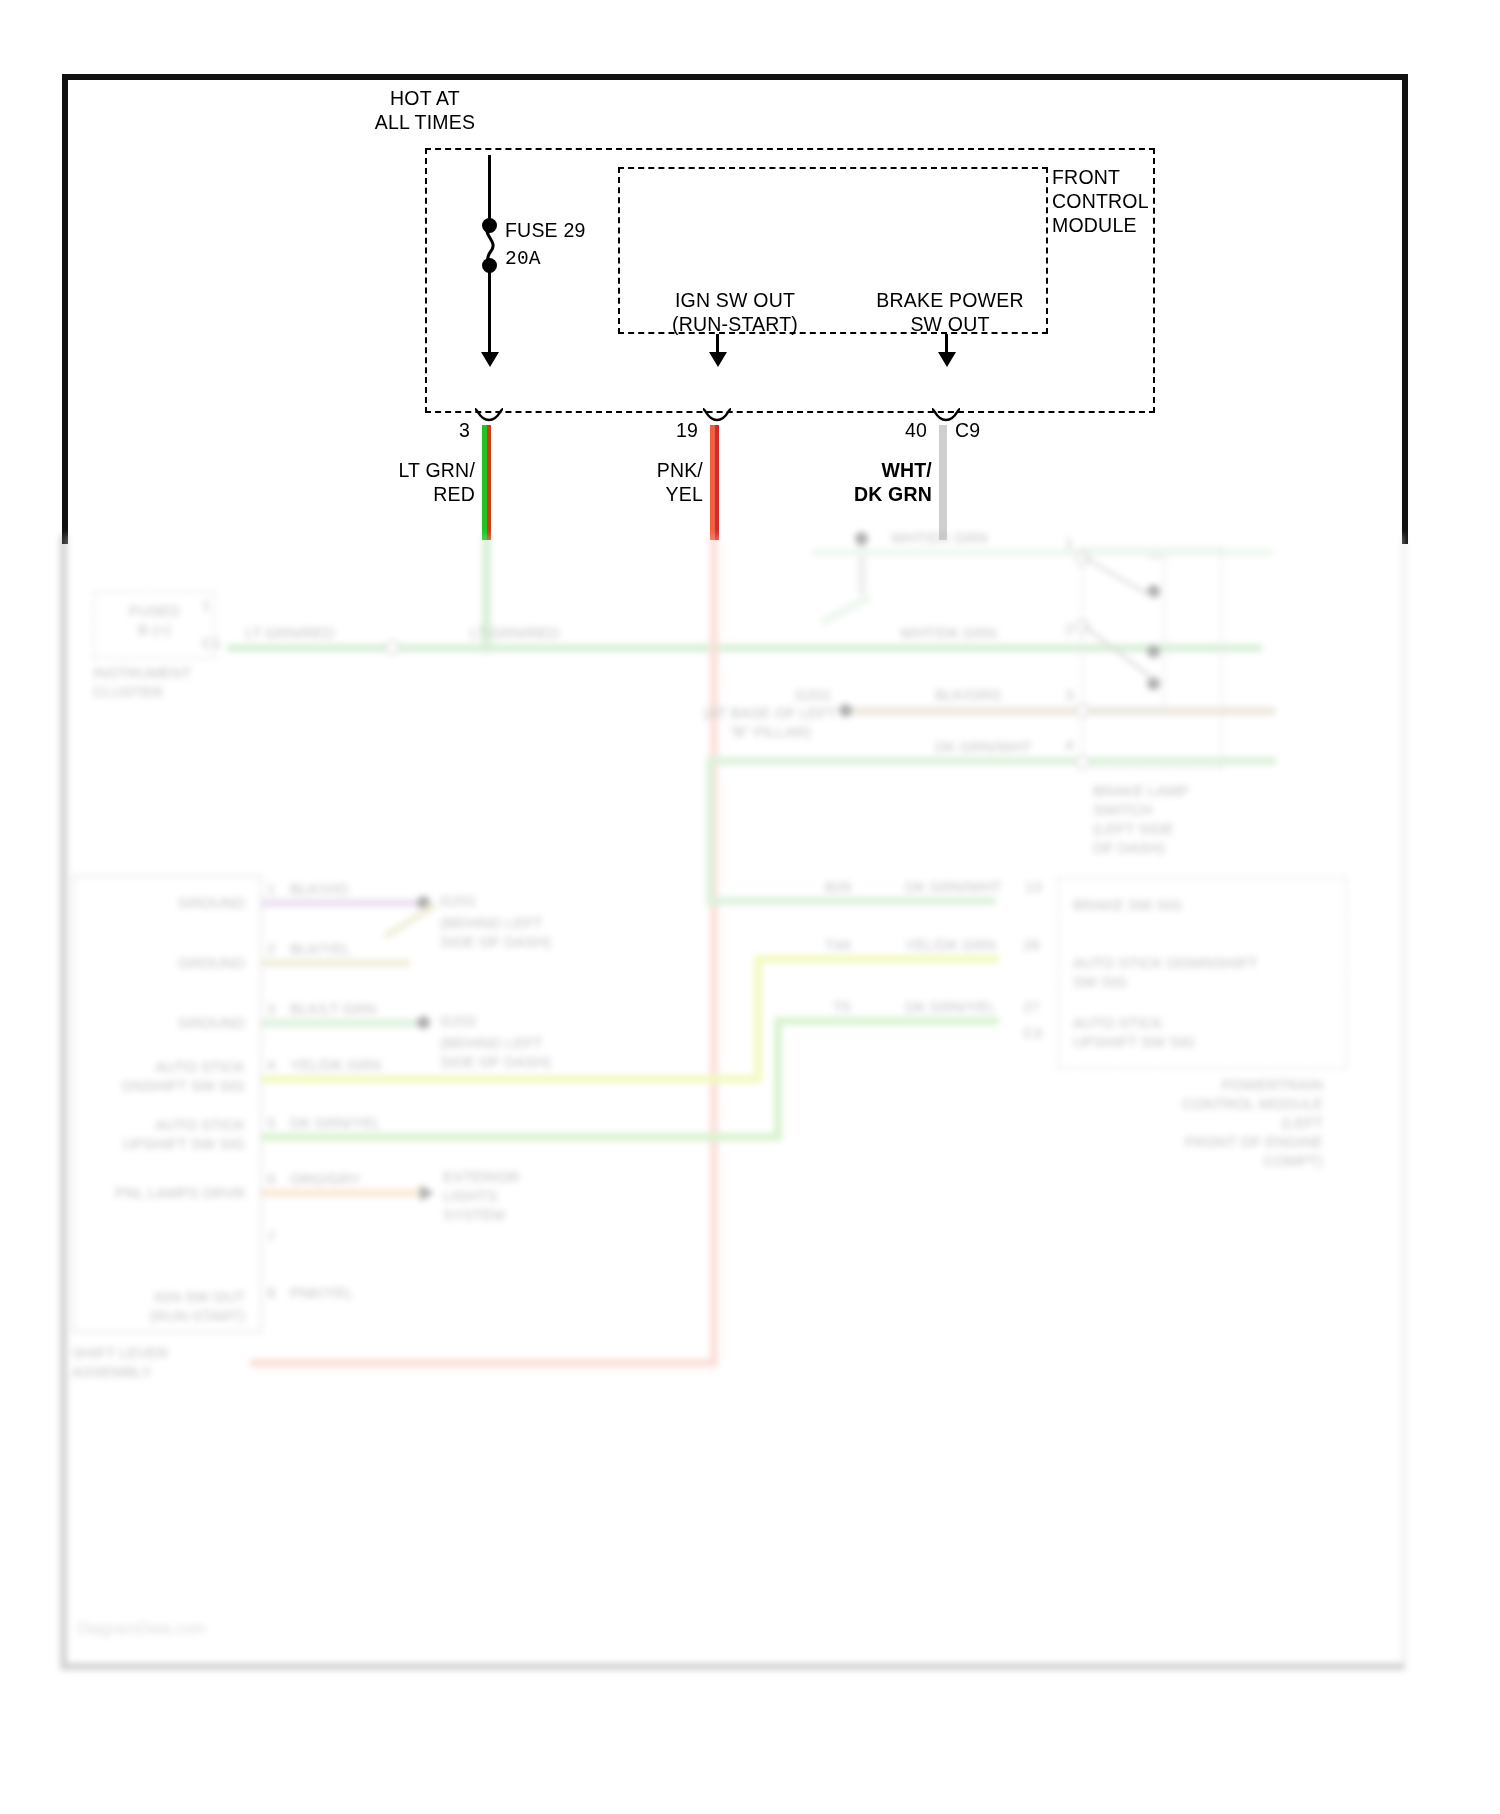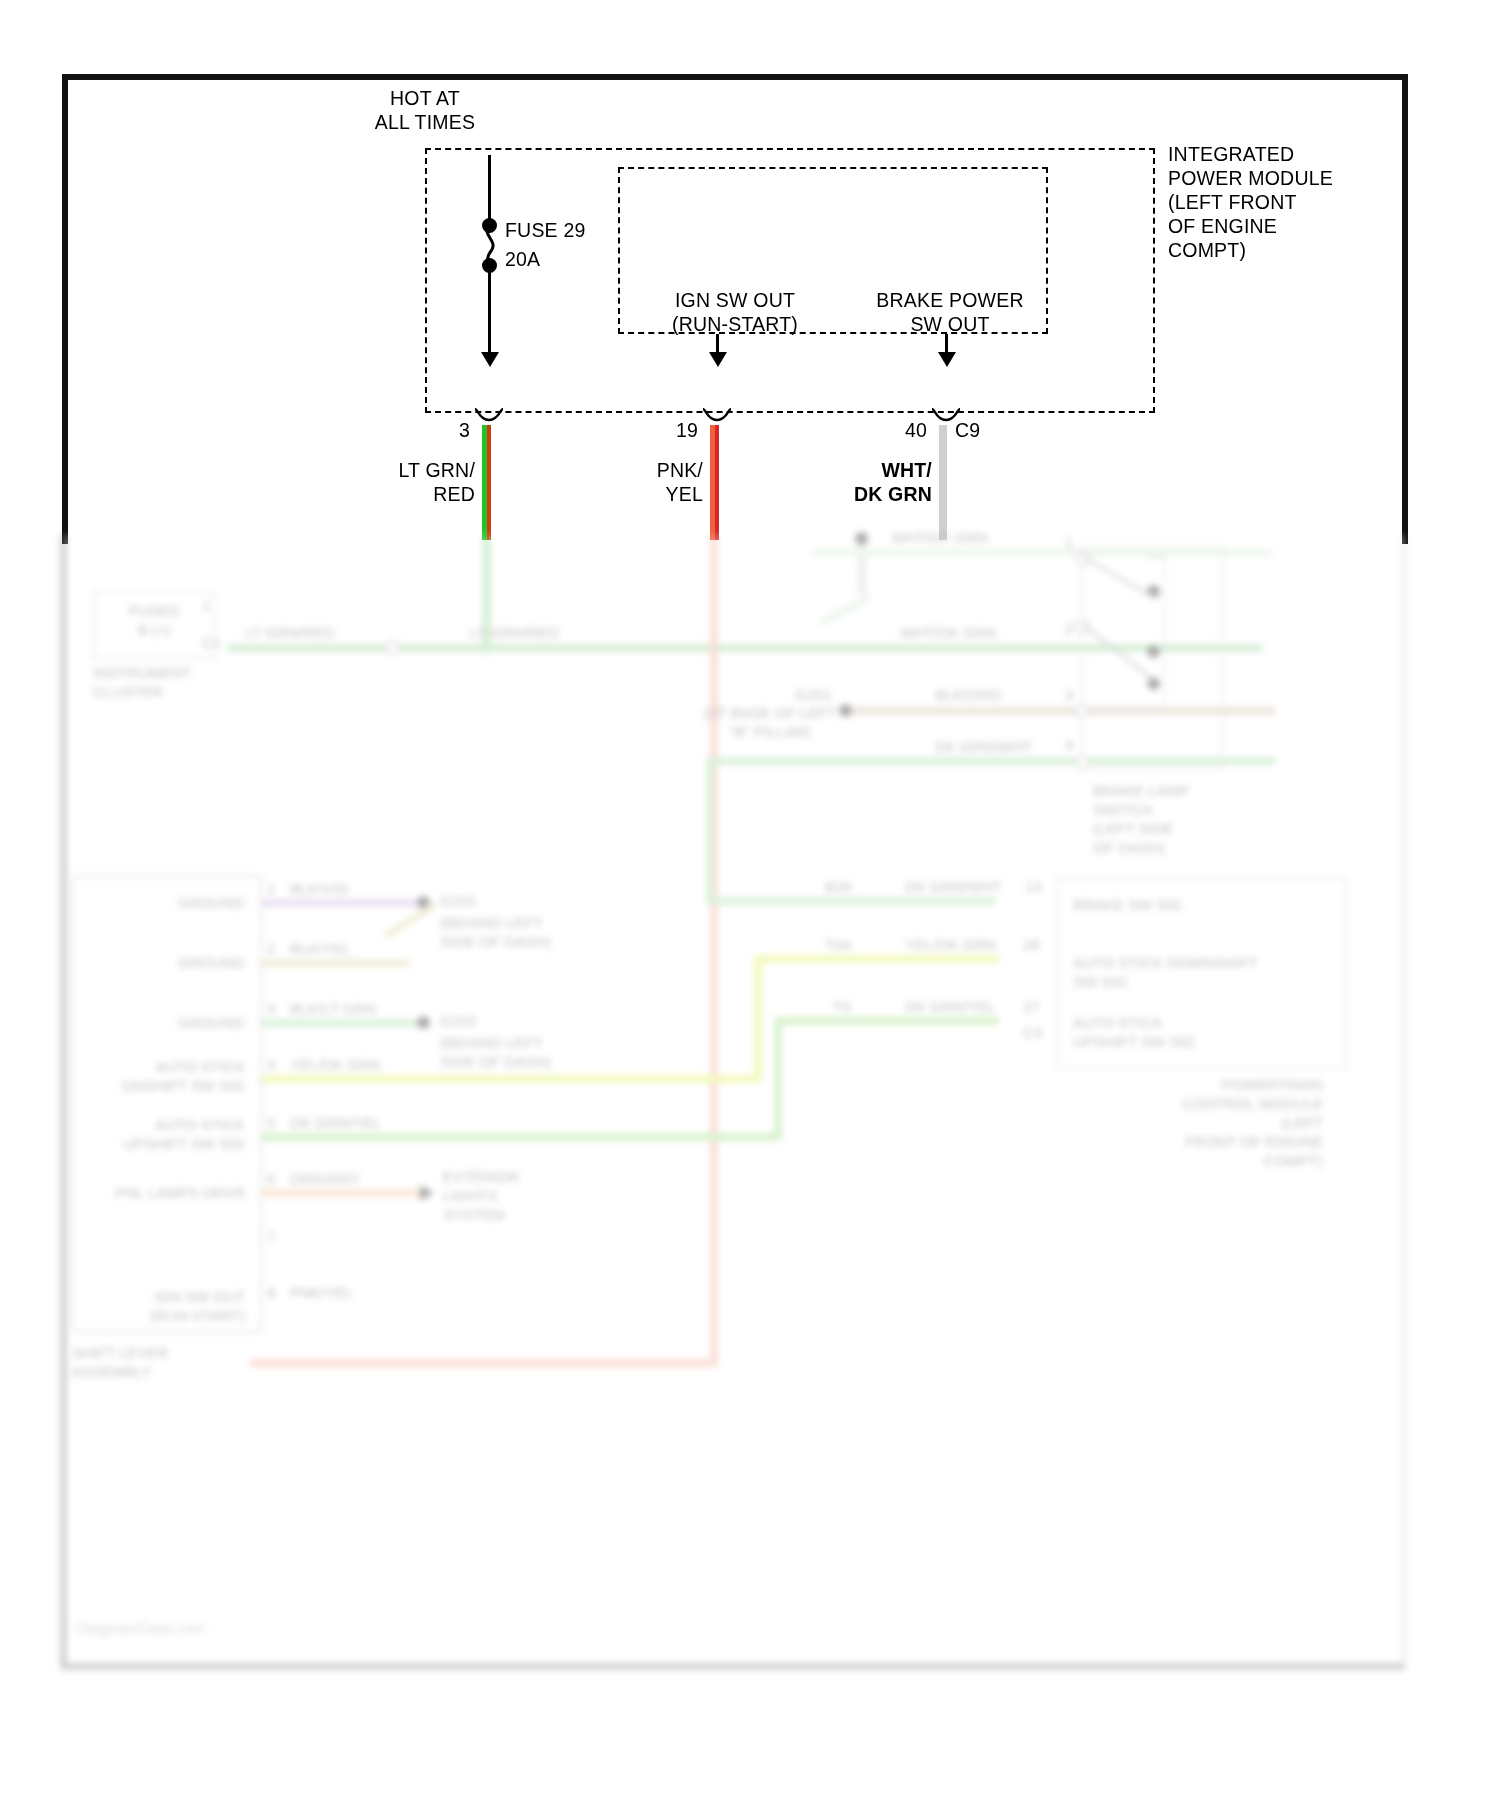--- a/index.html
+++ b/index.html
@@ -43,36 +43,34 @@
 <body>
 
 <div id="page">
 
   <div class="frame-top"></div>
 
   <div class="txt c" style="left:330px;top:86px;width:190px;">HOT AT
 ALL TIMES</div>
 
   <div class="dashbox" style="left:425px;top:148px;width:730px;height:265px;"></div>
-  <div class="txt" style="left:1168px;top:142px;width:220px;">INTEGRATED
-POWER MODULE
-(LEFT FRONT
-OF ENGINE
-COMPT)</div>
 
   <div class="dashbox" style="left:618px;top:167px;width:430px;height:167px;"></div>
+  <div class="txt" style="left:1052px;top:165px;width:160px;">FRONT
+CONTROL
+MODULE</div>
 
   <div class="solidline" style="left:488px;top:155px;width:3px;height:68px;"></div>
   <div class="dot" style="left:482px;top:218px;width:15px;height:15px;background:#000;"></div>
   <svg style="position:absolute;left:475px;top:225px;" width="32" height="42" viewBox="0 0 32 42">
     <path d="M14,0 C6,10 24,16 16,26 C10,34 14,38 14,42" fill="none" stroke="#000" stroke-width="3"></path>
   </svg>
   <div class="dot" style="left:482px;top:258px;width:15px;height:15px;background:#000;"></div>
   <div class="txt" style="left:505px;top:218px;width:160px;">FUSE 29</div>
-  <div class="txt" style="left:505px;top:247px;width:160px;">20A</div>
+  <div class="txt" style="left:505px;top:247px;width:160px;font-family:Liberation Mono, monospace;">20A</div>
 
   <div class="solidline" style="left:488px;top:268px;width:3px;height:93px;"></div>
   <div class="arrowhead" style="left:481px;top:352px;"></div>
 
   <div class="txt c" style="left:630px;top:288px;width:210px;">IGN SW OUT
 (RUN-START)</div>
   <div class="txt c" style="left:845px;top:288px;width:210px;">BRAKE POWER
 SW OUT</div>
 
   <div class="solidline" style="left:716px;top:334px;width:3px;height:27px;"></div>

